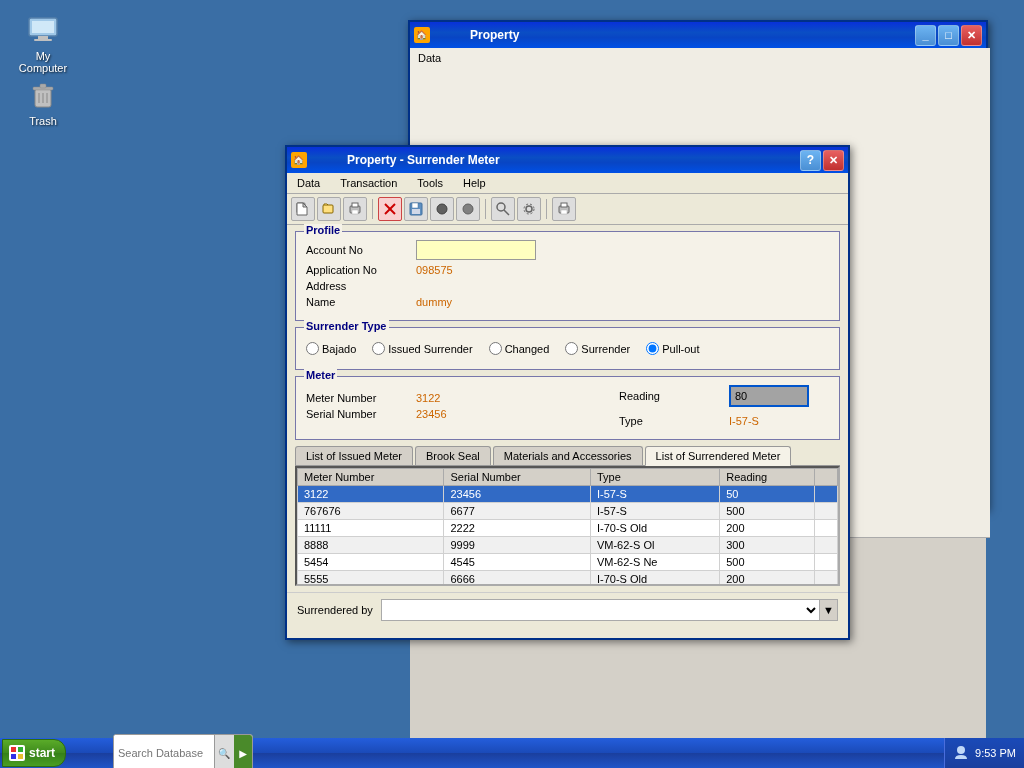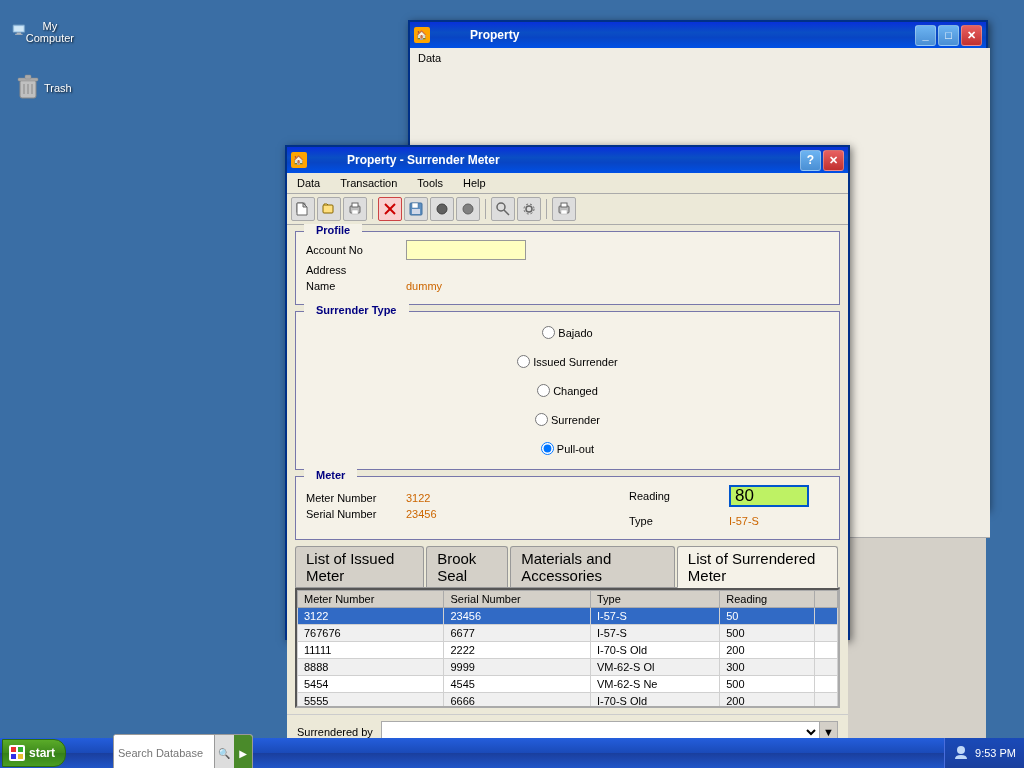--- a/index.html
+++ b/index.html
@@ -10,21 +10,21 @@
       font-family: 'Tahoma', 'Arial', sans-serif;
       font-size: 11px;
       overflow: hidden;
       position: relative;
     }
 
     
     .desktop-icon {
       position: absolute;
       display: flex;
-      flex-direction: row;
+      flex-direction: column;
       align-items: center;
       width: 70px;
       cursor: pointer;
       padding: 4px;
       color: white;
       text-shadow: 1px 1px 2px rgba(0,0,0,0.8);
     }
     .desktop-icon .icon-img {
       width: 32px;
       height: 32px;
@@ -261,30 +261,30 @@
       background: #f5f2e8;
       padding: 8px 10px;
       margin-bottom: 6px;
       position: relative;
     }
     .section-label {
       position: absolute;
       top: -8px;
       left: 8px;
       background: #f5f2e8;
-      padding: 0 12px;
+      padding: 0 2px;
       font-size: 11px;
       color: #000080;
       font-weight: bold;
     }
     .form-row {
       display: flex;
       align-items: center;
       margin-bottom: 4px;
-      gap: 10px;
+      gap: 20px;
     }
     .form-label {
       width: 90px;
       font-size: 11px;
       color: #000;
     }
     .form-value {
       color: #cc6600;
       font-size: 11px;
     }
@@ -295,57 +295,55 @@
       padding: 1px 4px;
       font-size: 11px;
       outline: none;
       width: 120px;
     }
 
     
     .radio-group {
       display: flex;
       gap: 16px;
-      align-items: center;
       padding: 4px 0;
-      flex-direction: column;
     }
     .radio-item {
       display: flex;
       align-items: center;
       gap: 3px;
       cursor: pointer;
       font-size: 11px;
     }
     .reading-input {
       height: 22px;
       border: 2px solid #0055cc;
-      background: #bef264;
+      background: #a3a3a3;
       padding: 1px 4px;
-      font-size: 17px;
+      font-size: 11px;
       width: 80px;
       outline: none;
     }
 
     
     .tabs-container {
       margin-top: 6px;
     }
     .tabs-row {
       display: flex;
       border-bottom: 1px solid #999;
       gap: 0;
     }
     .tab {
       padding: 3px 10px;
       border: 1px solid #999;
       border-bottom: none;
       background: #d4d0c8;
       cursor: pointer;
-      font-size: 15px;
+      font-size: 11px;
       margin-right: 2px;
       border-radius: 3px 3px 0 0;
     }
     .tab.active {
       background: #f5f2e8;
       border-bottom: 1px solid #f5f2e8;
       margin-bottom: -1px;
       z-index: 1;
     }
 
@@ -412,21 +410,21 @@
 <div class="desktop-icon" style="position:absolute; top:10px; left:8px;">
   <svg class="icon-img" viewBox="0 0 32 32" xmlns="http://www.w3.org/2000/svg">
     <rect x="2" y="4" width="28" height="18" rx="2" fill="#a0c8e8" stroke="#5580aa" stroke-width="1.5"></rect>
     <rect x="5" y="7" width="22" height="12" fill="#d0e8f8"></rect>
     <rect x="11" y="22" width="10" height="3" fill="#c0c0c0"></rect>
     <rect x="7" y="25" width="18" height="2" rx="1" fill="#c0c0c0"></rect>
   </svg>
   <span>My Computer</span>
 </div>
 
-<div class="desktop-icon" style="position:absolute; top:66px; left:8px;">
+<div class="desktop-icon" style="position:absolute; top:75px; left:8px;">
   <svg class="icon-img" viewBox="0 0 32 32" xmlns="http://www.w3.org/2000/svg">
     <rect x="8" y="10" width="16" height="18" rx="2" fill="#c0c0c0" stroke="#888" stroke-width="1"></rect>
     <rect x="6" y="8" width="20" height="3" rx="1" fill="#aaa" stroke="#888" stroke-width="0.5"></rect>
     <rect x="13" y="5" width="6" height="4" rx="1" fill="#aaa" stroke="#888" stroke-width="0.5"></rect>
     <line x1="12" y1="14" x2="12" y2="24" stroke="#888" stroke-width="1"></line>
     <line x1="16" y1="14" x2="16" y2="24" stroke="#888" stroke-width="1"></line>
     <line x1="20" y1="14" x2="20" y2="24" stroke="#888" stroke-width="1"></line>
   </svg>
   <span>Trash</span>
 </div>
@@ -548,20 +546,24 @@
     </div>
   </div>
 
   <div class="form-content">
 
     <div class="section-box">
       <div class="section-label">Profile</div>
       <div class="form-row">
         <span class="form-label">Account No</span>
         <input class="form-input" type="text" value="" style="">
+      </div>
+      <div class="form-row">
+        <span class="form-label">Application No</span>
+        <span class="form-value">098575</span>
       </div>
       <div class="form-row">
         <span class="form-label">Address</span>
         <span class="form-value"></span>
       </div>
       <div class="form-row">
         <span class="form-label">Name</span>
         <span class="form-value">dummy</span>
       </div>
     </div>

